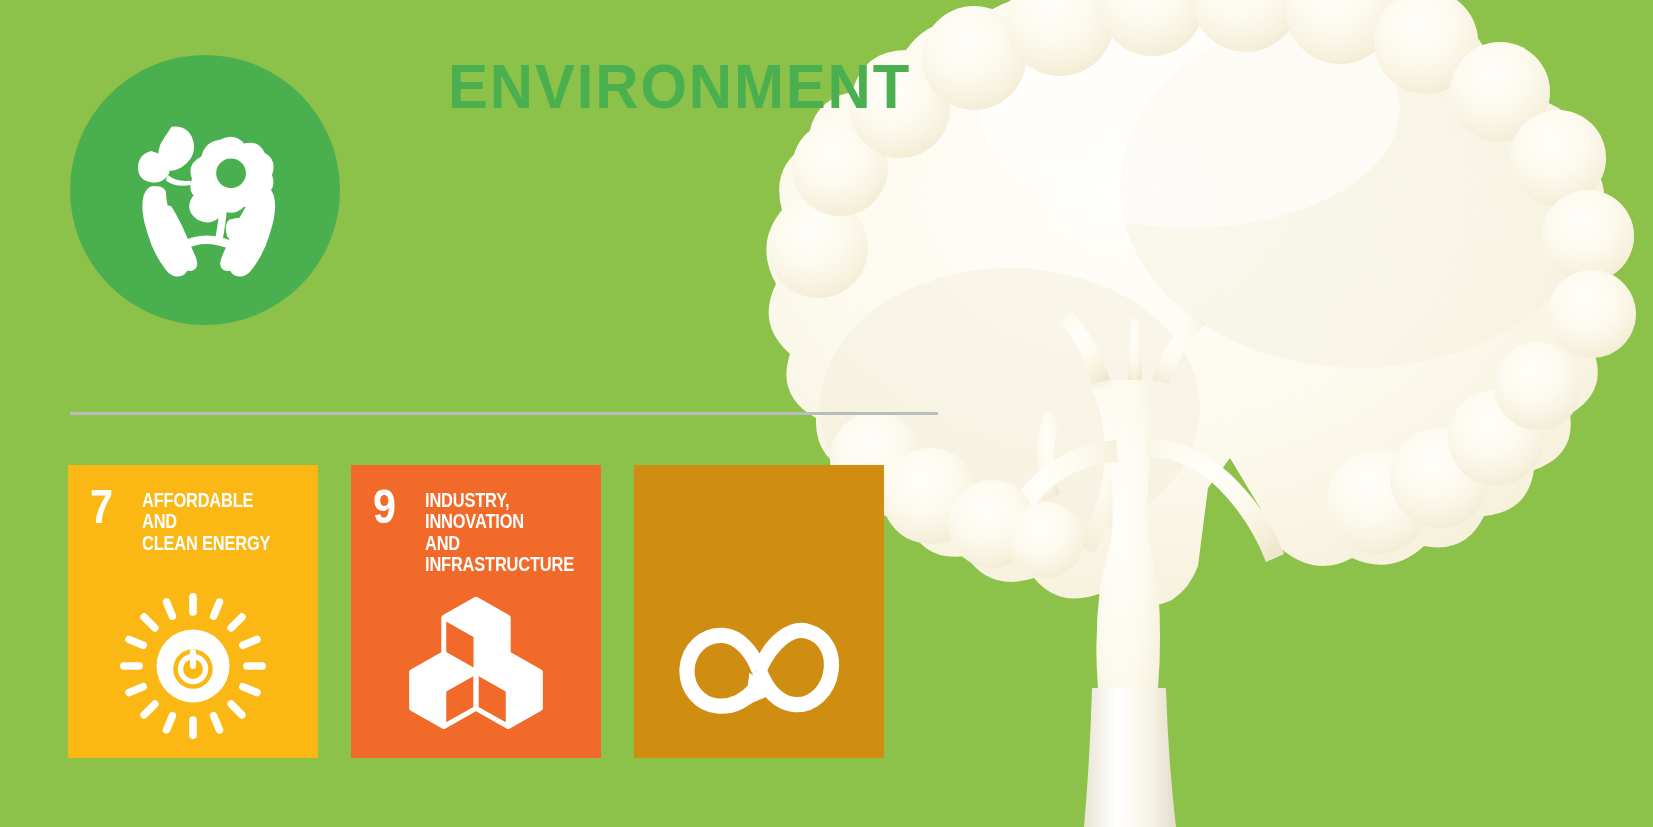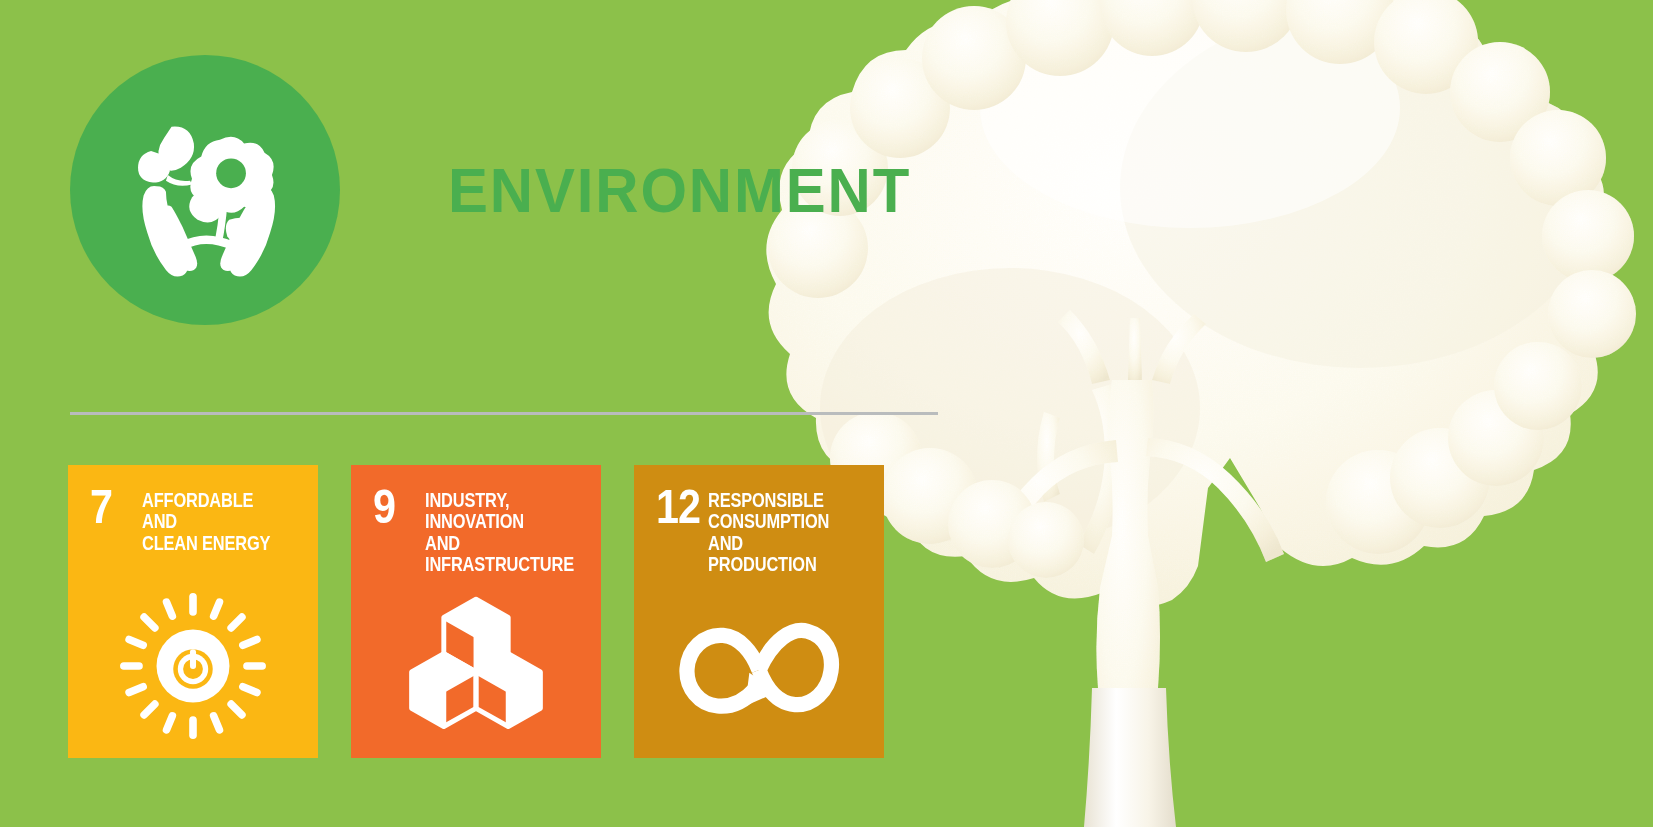--- a/index.html
+++ b/index.html
@@ -18,21 +18,21 @@
   
   .tree-figure{
     position:absolute;left:760px;top:-12px;width:893px;height:839px;
     pointer-events:none;
   }
   .tree-figure svg{display:block;width:100%;height:100%;}
 
   
   .header{
     position:absolute;left:70px;top:55px;
-    display:flex;align-items:center;
+    display:flex;
   }
   .badge-circle{
     width:270px;height:270px;border-radius:50%;
     background:#4aaf4f;
     display:flex;align-items:center;justify-content:center;
     flex:0 0 auto;
   }
   .badge-circle svg{width:186px;height:186px;display:block;}
   .page-title{
     margin-left:108px;
@@ -327,28 +327,20 @@
               <path d="M54 140 L8 114 L8 166 L54 192 Z"></path>
               <path d="M146 88 L192 114 L146 140 L100 114 Z"></path>
               <path d="M146 140 L192 114 L192 166 L146 192 Z"></path>
             </g>
           </svg>
         </span>
       </div>
     </div>
 
     <div class="sdg-card c12" style="background:#cf8d12">
-      <div class="sdg-head">
-        <div class="sdg-num-wrap">
-          <div class="sdg-num">12</div>
-        </div>
-        <div class="sdg-label">RESPONSIBLE
-CONSUMPTION
-AND PRODUCTION</div>
-      </div>
       <div class="sdg-icon">
         <span>
           <svg viewBox="0 0 240 160" xmlns="http://www.w3.org/2000/svg" aria-hidden="true">
             <g fill="none" stroke="#ffffff" stroke-width="22" stroke-linecap="butt">
 
               <path d="M120 80 C140 36 168 18 190 24 C216 31 228 56 224 82
                        C220 110 198 132 172 130 C146 128 130 106 120 80"></path>
 
               <path d="M120 80 C110 54 92 32 68 30 C40 28 18 50 16 78
                        C14 106 34 130 60 132 C82 134 100 124 114 108"></path>

